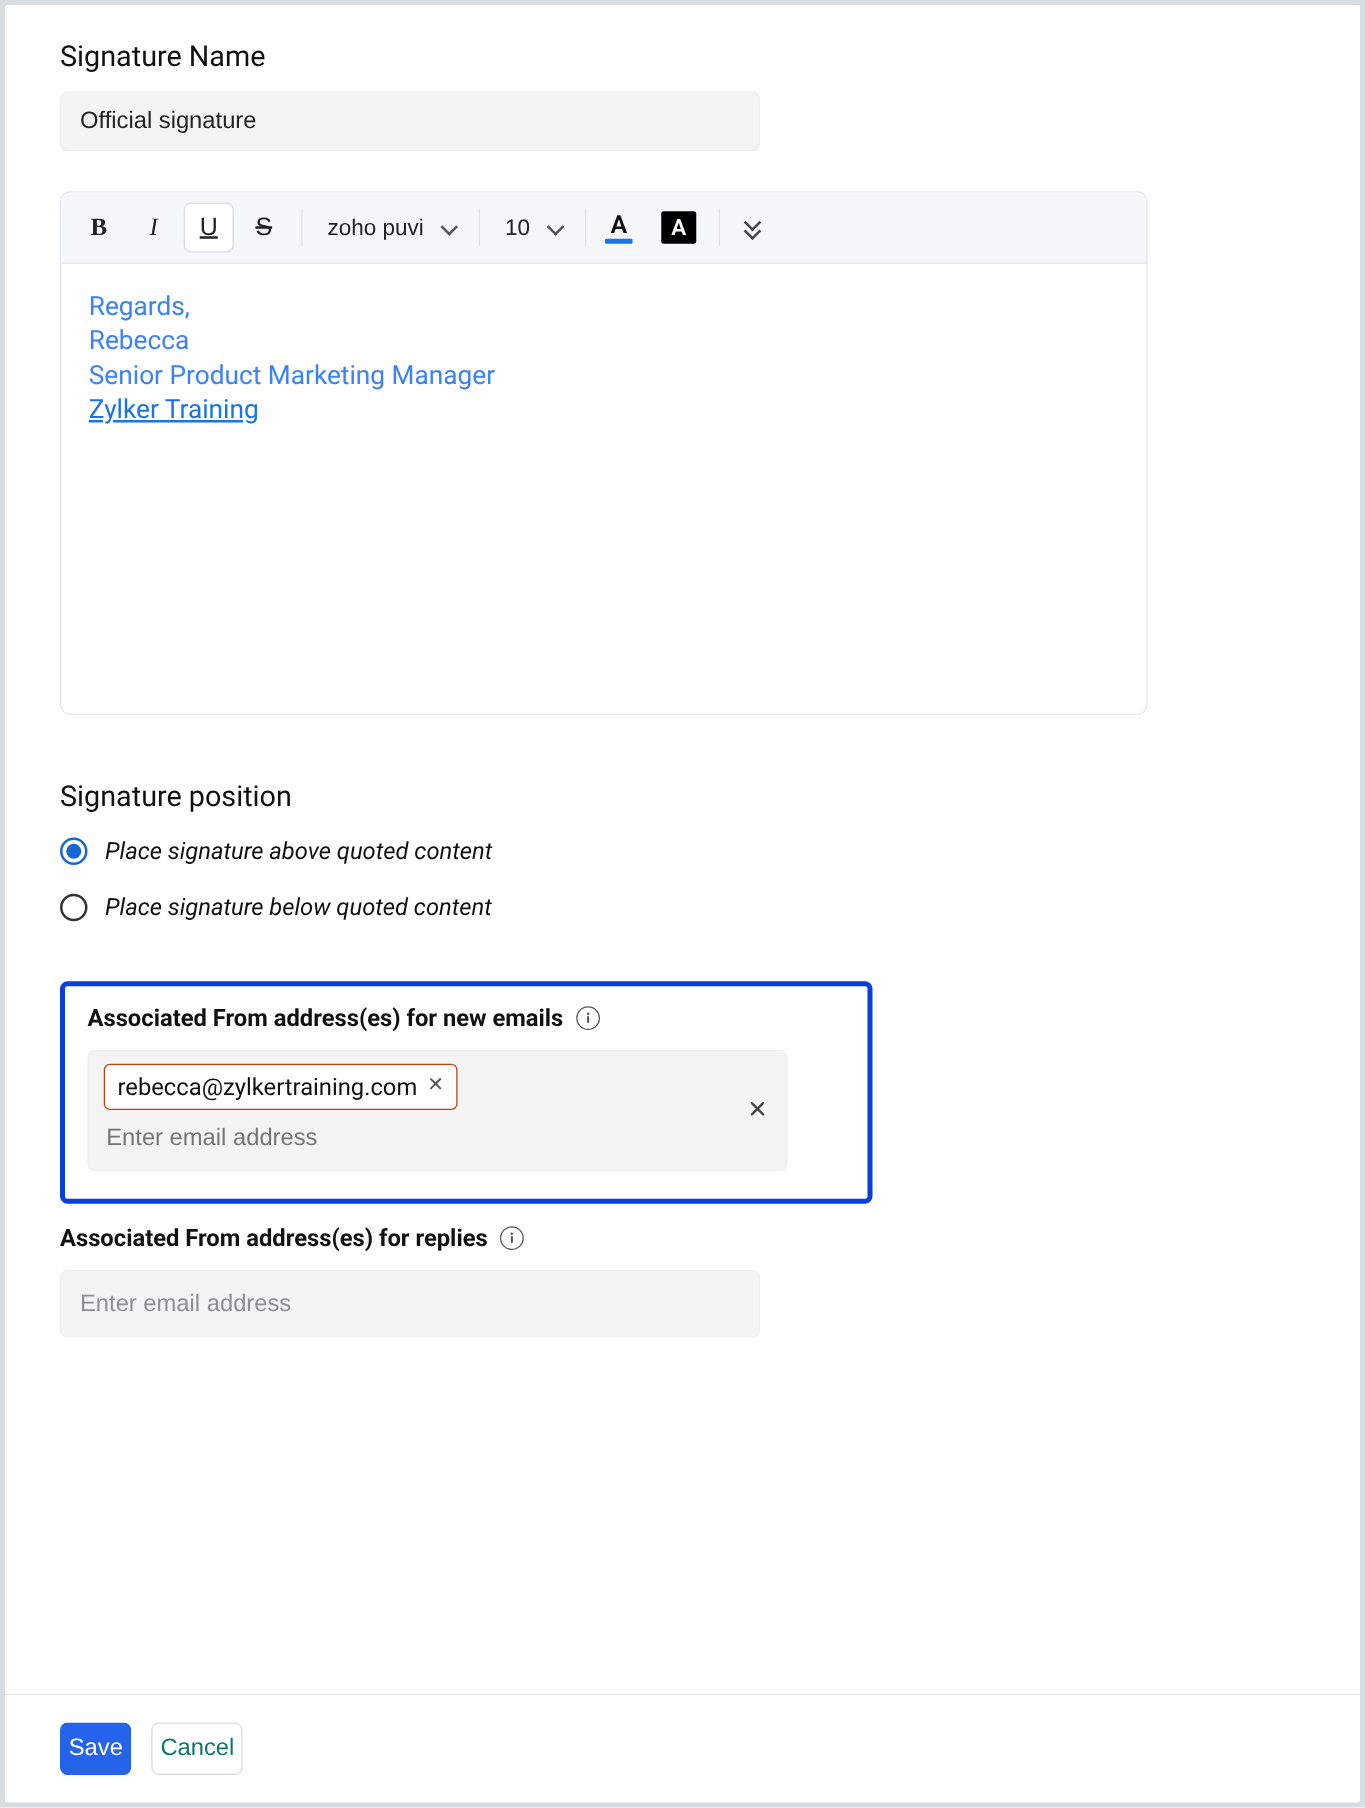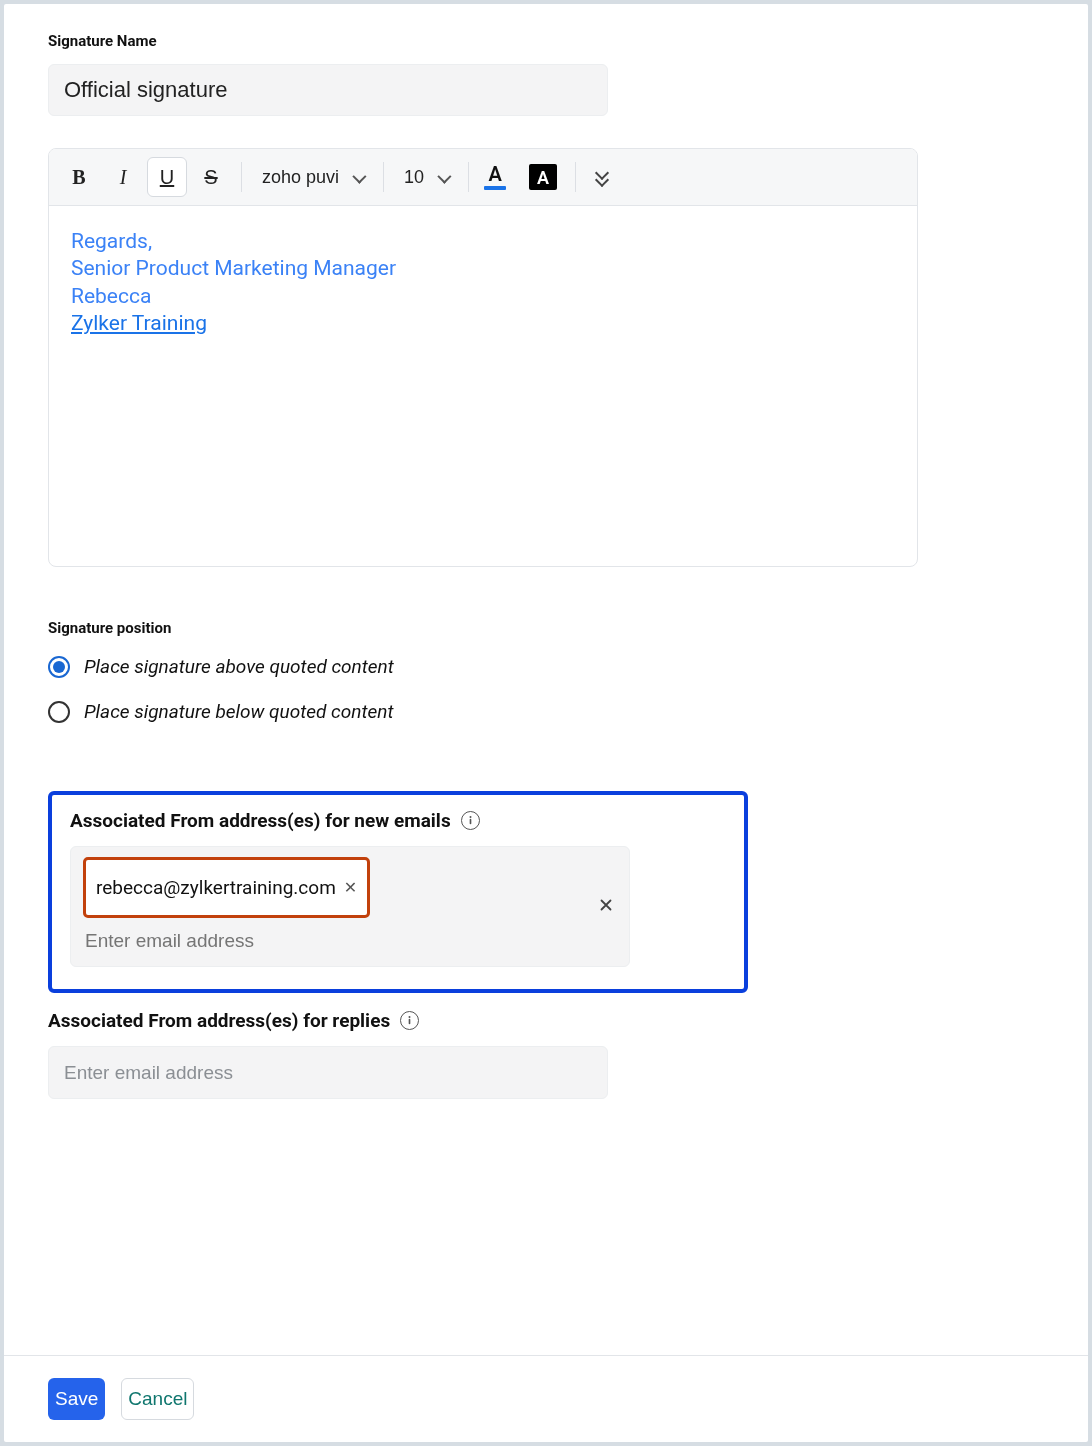--- a/index.html
+++ b/index.html
@@ -18,31 +18,31 @@
   }
   .content {
     padding: 28px 44px 0 44px;
   }
   h1.page-title {
     font-size: 30px;
     font-weight: 700;
     margin-bottom: 52px;
   }
   .label {
-    font-size: 15px;
-    font-weight: 700;
+    font-size: 23px;
+    font-weight: 400;
     margin-bottom: 14px;
   }
   .text-input {
     width: 560px;
     background: #f4f4f5;
     border: 1px solid #eceef0;
     border-radius: 6px;
     padding: 12px 15px;
-    font-size: 22px;
+    font-size: 19px;
     color: #222;
     outline: none;
   }
   .text-input::placeholder { color: #8b8f94; }
   .editor-wrap {
     margin-top: 32px;
     border: 1px solid #e2e5e9;
     border-radius: 8px;
     width: 870px;
     overflow: hidden;
@@ -171,22 +171,22 @@
   .radio-inner {
     width: 12px; height: 12px;
     background: #1967d2;
     border-radius: 50%;
   }
 
   .highlight-box {
     border: 4px solid #0a3fdd;
     border-radius: 6px;
     padding: 14px 18px 22px 18px;
-    width: 700px;
-    margin-top: 68px;
+    width: 650px;
+    margin-top: 48px;
   }
   .label-row {
     display: flex;
     align-items: center;
     gap: 10px;
     font-size: 19px;
     font-weight: 700;
     margin-bottom: 14px;
   }
   .info-icon {
@@ -201,26 +201,26 @@
   .chip-input {
     background: #f4f4f5;
     border: 1px solid #eceef0;
     border-radius: 6px;
     width: 560px;
     padding: 10px 44px 10px 12px;
     position: relative;
   }
   .chip {
     display: inline-flex;
-    align-items: center;
+    align-items: flex-start;
     gap: 8px;
     background: #fff;
-    border: 3px solid #c2410c;
+    border: 1px solid #c2410c;
     border-radius: 5px;
-    padding: 16px 10px;
+    padding: 6px 10px;
     font-size: 19px;
     margin-bottom: 8px;
   }
   .chip-x {
     cursor: pointer;
     color: #555;
     font-size: 16px;
   }
   .chip-placeholder {
     border: none;
@@ -323,22 +323,22 @@
         </div>
         <div style="width:10px"></div>
         <div class="tb-bg-color">A</div>
         <span class="tb-sep" style="margin-left:14px"></span>
         <div class="tb-more">
           <span class="dbl-chev"></span>
         </div>
       </div>
       <div class="editor-body" contenteditable="true" style="">
         <div class="sig-line">Regards,</div>
+        <div class="sig-line">Rebecca</div>
         <div class="sig-line">Senior Product Marketing Manager</div>
-        <div class="sig-line">Rebecca</div>
         <div><a href="#" class="sig-link">Zylker Training</a></div>
       </div>
     </div>
 
     
     <div class="section">
       <div class="label">Signature position</div>
       <label class="radio-row">
         <span class="radio-outer">
             <span class="radio-inner"></span>

